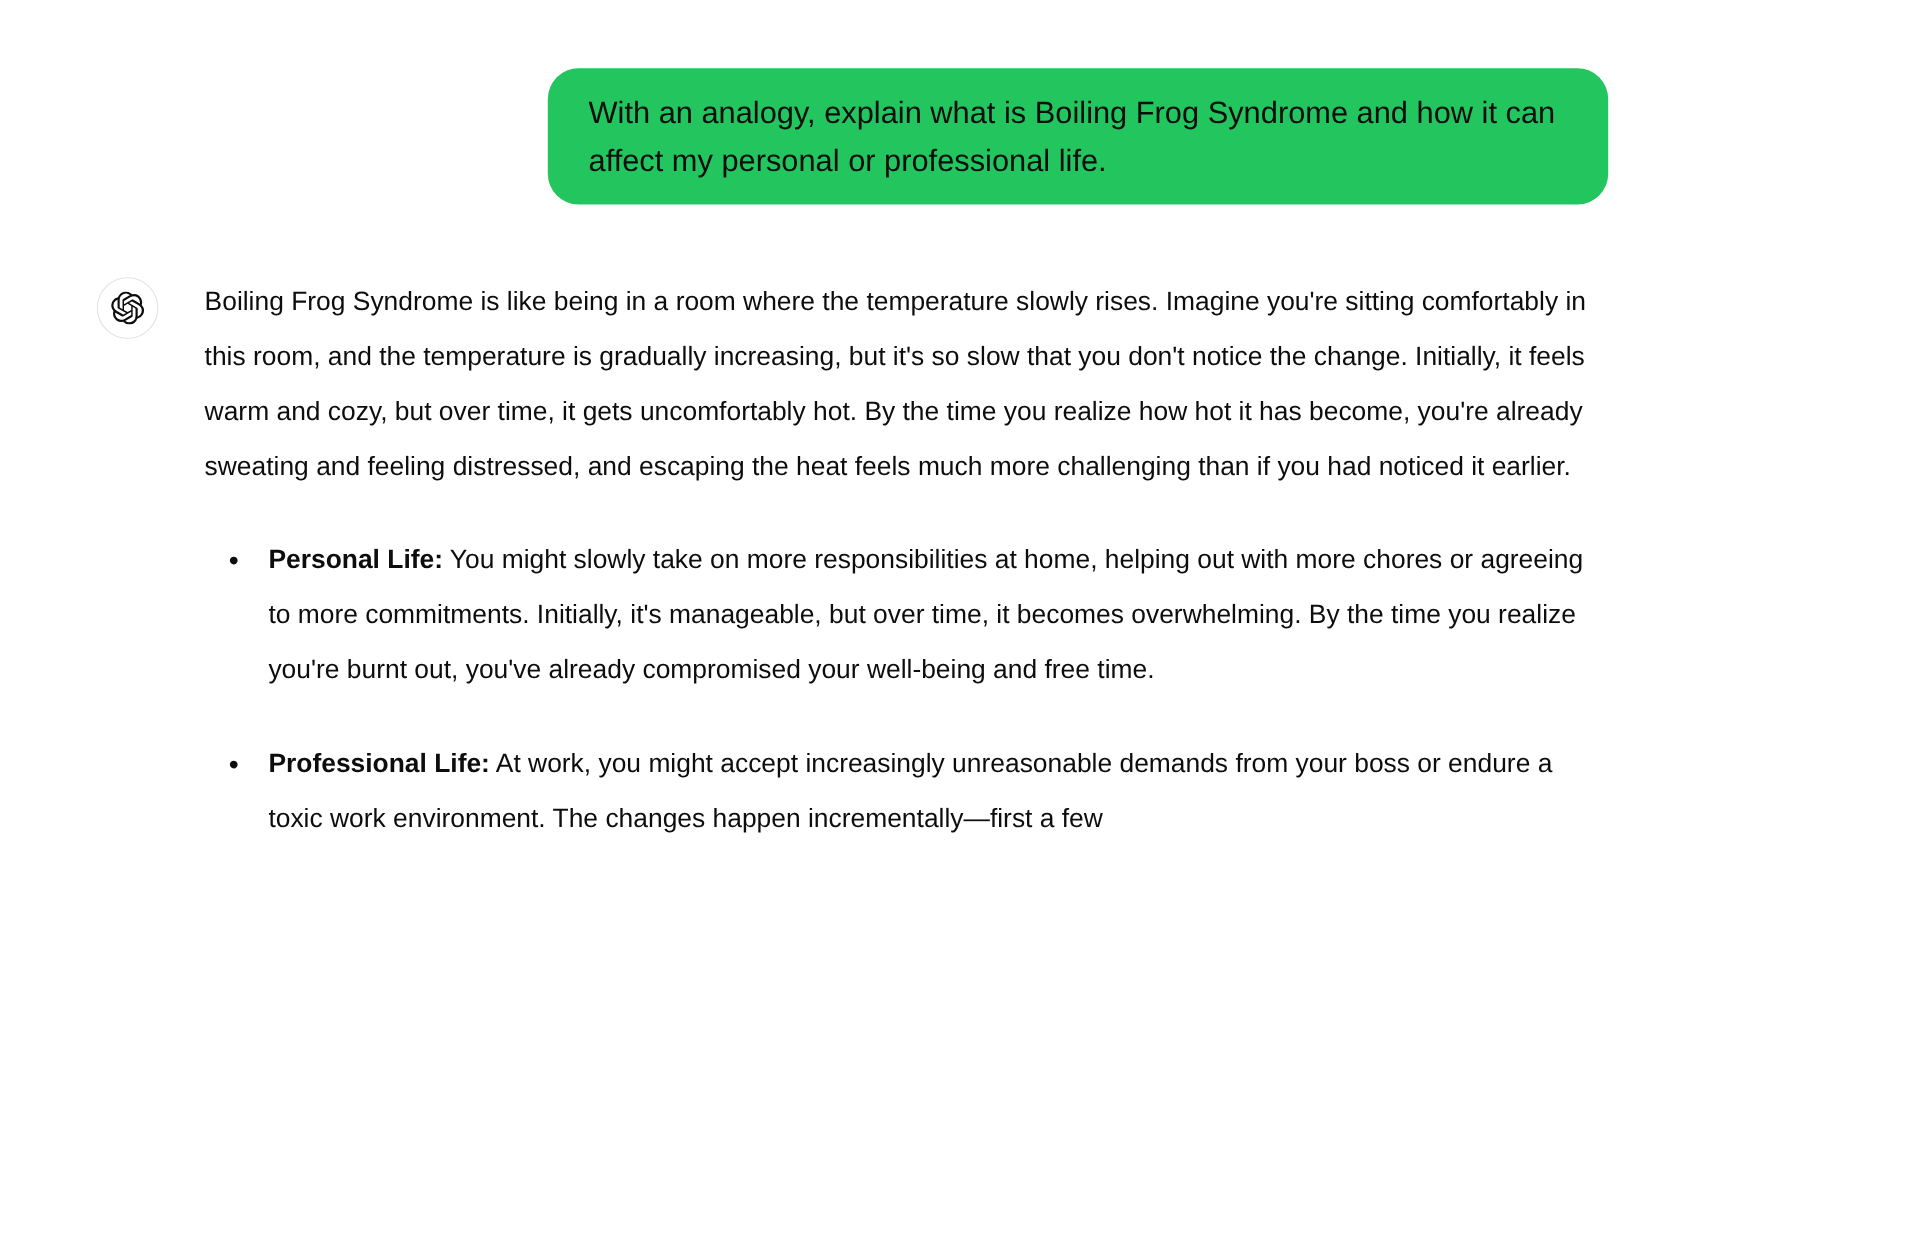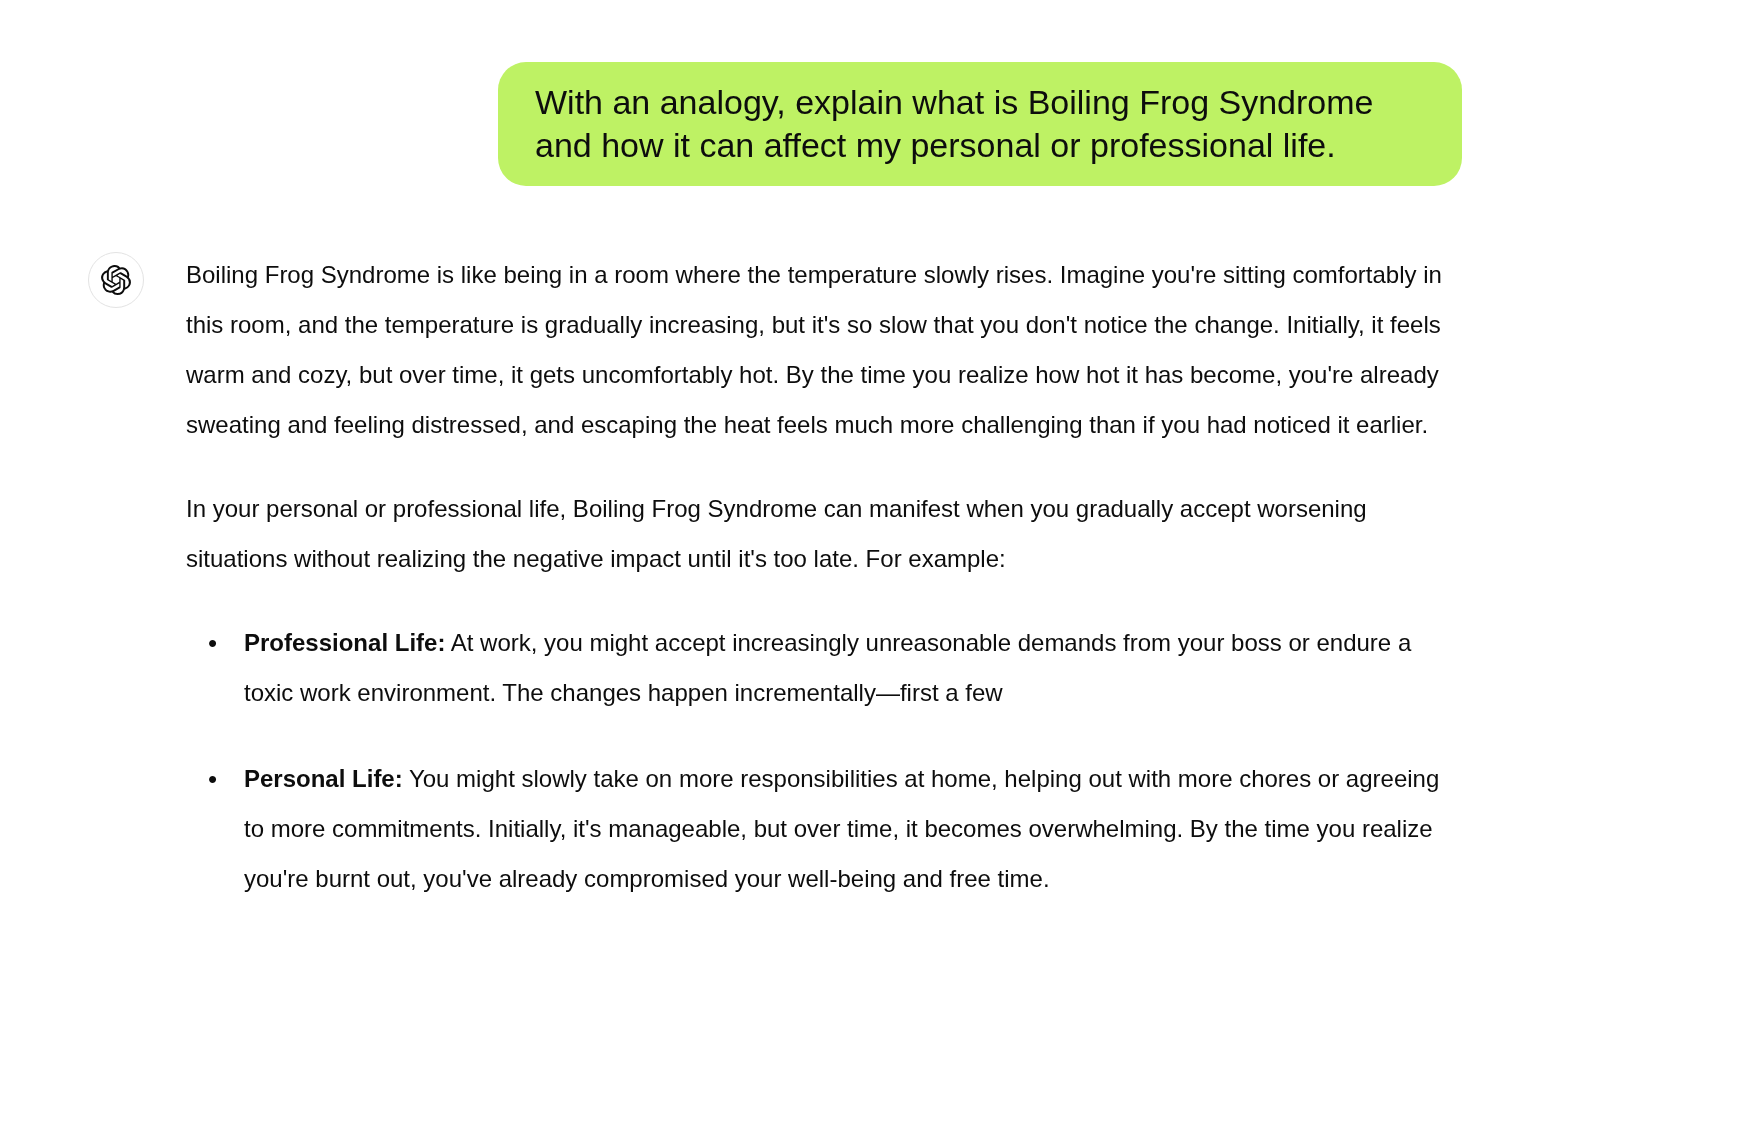--- a/index.html
+++ b/index.html
@@ -16,25 +16,25 @@
   .conversation {
     margin-left: 88px;
     width: 1374px;
     padding-top: 62px;
   }
   .user-row {
     display: flex;
     justify-content: flex-end;
   }
   .user-bubble {
-    background: #bef264;
+    background: #22c55e;
     border-radius: 28px;
     padding: 19px 37px;
     max-width: 964px;
-    font-size: 34px;
+    font-size: 28px;
     line-height: 43px;
     color: #0d0d0d;
   }
   .assistant-row {
     display: flex;
     align-items: flex-start;
     margin-top: 64px;
   }
   .avatar {
     width: 56px;
@@ -103,25 +103,24 @@
   </div>
 
   <div class="assistant-row">
     <div class="avatar">
       <svg viewBox="0 0 24 24" fill="#0d0d0d" xmlns="http://www.w3.org/2000/svg" aria-hidden="true">
         <path d="M22.2819 9.8211a5.9847 5.9847 0 0 0-.5157-4.9108 6.0462 6.0462 0 0 0-6.5098-2.9A6.0651 6.0651 0 0 0 4.9807 4.1818a5.9847 5.9847 0 0 0-3.9977 2.9 6.0462 6.0462 0 0 0 .7427 7.0966 5.98 5.98 0 0 0 .511 4.9107 6.051 6.051 0 0 0 6.5146 2.9001A5.9847 5.9847 0 0 0 13.2599 24a6.0557 6.0557 0 0 0 5.7718-4.2058 5.9894 5.9894 0 0 0 3.9977-2.9001 6.0557 6.0557 0 0 0-.7475-7.073zM13.2599 22.4309a4.4755 4.4755 0 0 1-2.8764-1.0408l.1419-.0804 4.7783-2.7582a.7948.7948 0 0 0 .3927-.6813v-6.7369l2.02 1.1686a.071.071 0 0 1 .038.052v5.5826a4.504 4.504 0 0 1-4.4945 4.4944zm-9.6607-4.1254a4.4708 4.4708 0 0 1-.5346-3.0137l.142.0852 4.783 2.7582a.7712.7712 0 0 0 .7806 0l5.8428-3.3685v2.3324a.0804.0804 0 0 1-.0332.0615L9.74 19.9502a4.4992 4.4992 0 0 1-6.1408-1.6447zM2.3408 7.8956a4.485 4.485 0 0 1 2.3655-1.9728V11.6a.7664.7664 0 0 0 .3879.6765l5.8144 3.3543-2.0201 1.1685a.0757.0757 0 0 1-.071 0l-4.8303-2.7865A4.504 4.504 0 0 1 2.3408 7.8956zm16.5963 3.8558L13.1038 8.364 15.1192 7.2a.0757.0757 0 0 1 .071 0l4.8303 2.7913a4.4944 4.4944 0 0 1-.6765 8.1042v-5.6772a.79.79 0 0 0-.407-.667zm2.0107-3.0231l-.142-.0852-4.7735-2.7818a.7759.7759 0 0 0-.7854 0L9.409 9.2297V6.8974a.0662.0662 0 0 1 .0284-.0615l4.8303-2.7866a4.4992 4.4992 0 0 1 6.6802 4.66zM8.3065 12.863l-2.02-1.1638a.0804.0804 0 0 1-.038-.0567V6.0742a4.4992 4.4992 0 0 1 7.3757-3.4537l-.142.0805L8.704 5.459a.7948.7948 0 0 0-.3927.6813zm1.0976-2.3654l2.602-1.4998 2.6069 1.4998v2.9994l-2.5974 1.4997-2.6067-1.4997z"></path>
       </svg>
     </div>
     <div class="assistant-content">
       <p>Boiling Frog Syndrome is like being in a room where the temperature slowly rises. Imagine you're sitting comfortably in this room, and the temperature is gradually increasing, but it's so slow that you don't notice the change. Initially, it feels warm and cozy, but over time, it gets uncomfortably hot. By the time you realize how hot it has become, you're already sweating and feeling distressed, and escaping the heat feels much more challenging than if you had noticed it earlier.</p>
-      <p>In your personal or professional life, Boiling Frog Syndrome can manifest when you gradually accept worsening situations without realizing the negative impact until it's too late. For example:</p>
       <ul class="bullets">
         <li>
-          <span class="bold">Professional Life:</span><span> At work, you might accept increasingly unreasonable demands from your boss or endure a toxic work environment. The changes happen incrementally—first a few</span>
+          <span class="bold">Personal Life:</span><span> You might slowly take on more responsibilities at home, helping out with more chores or agreeing to more commitments. Initially, it's manageable, but over time, it becomes overwhelming. By the time you realize you're burnt out, you've already compromised your well-being and free time.</span>
         </li>
         <li>
-          <span class="bold">Personal Life:</span><span> You might slowly take on more responsibilities at home, helping out with more chores or agreeing to more commitments. Initially, it's manageable, but over time, it becomes overwhelming. By the time you realize you're burnt out, you've already compromised your well-being and free time.</span>
+          <span class="bold">Professional Life:</span><span> At work, you might accept increasingly unreasonable demands from your boss or endure a toxic work environment. The changes happen incrementally—first a few</span>
         </li>
       </ul>
     </div>
   </div>
 
 </div>
 
 </body></html>

